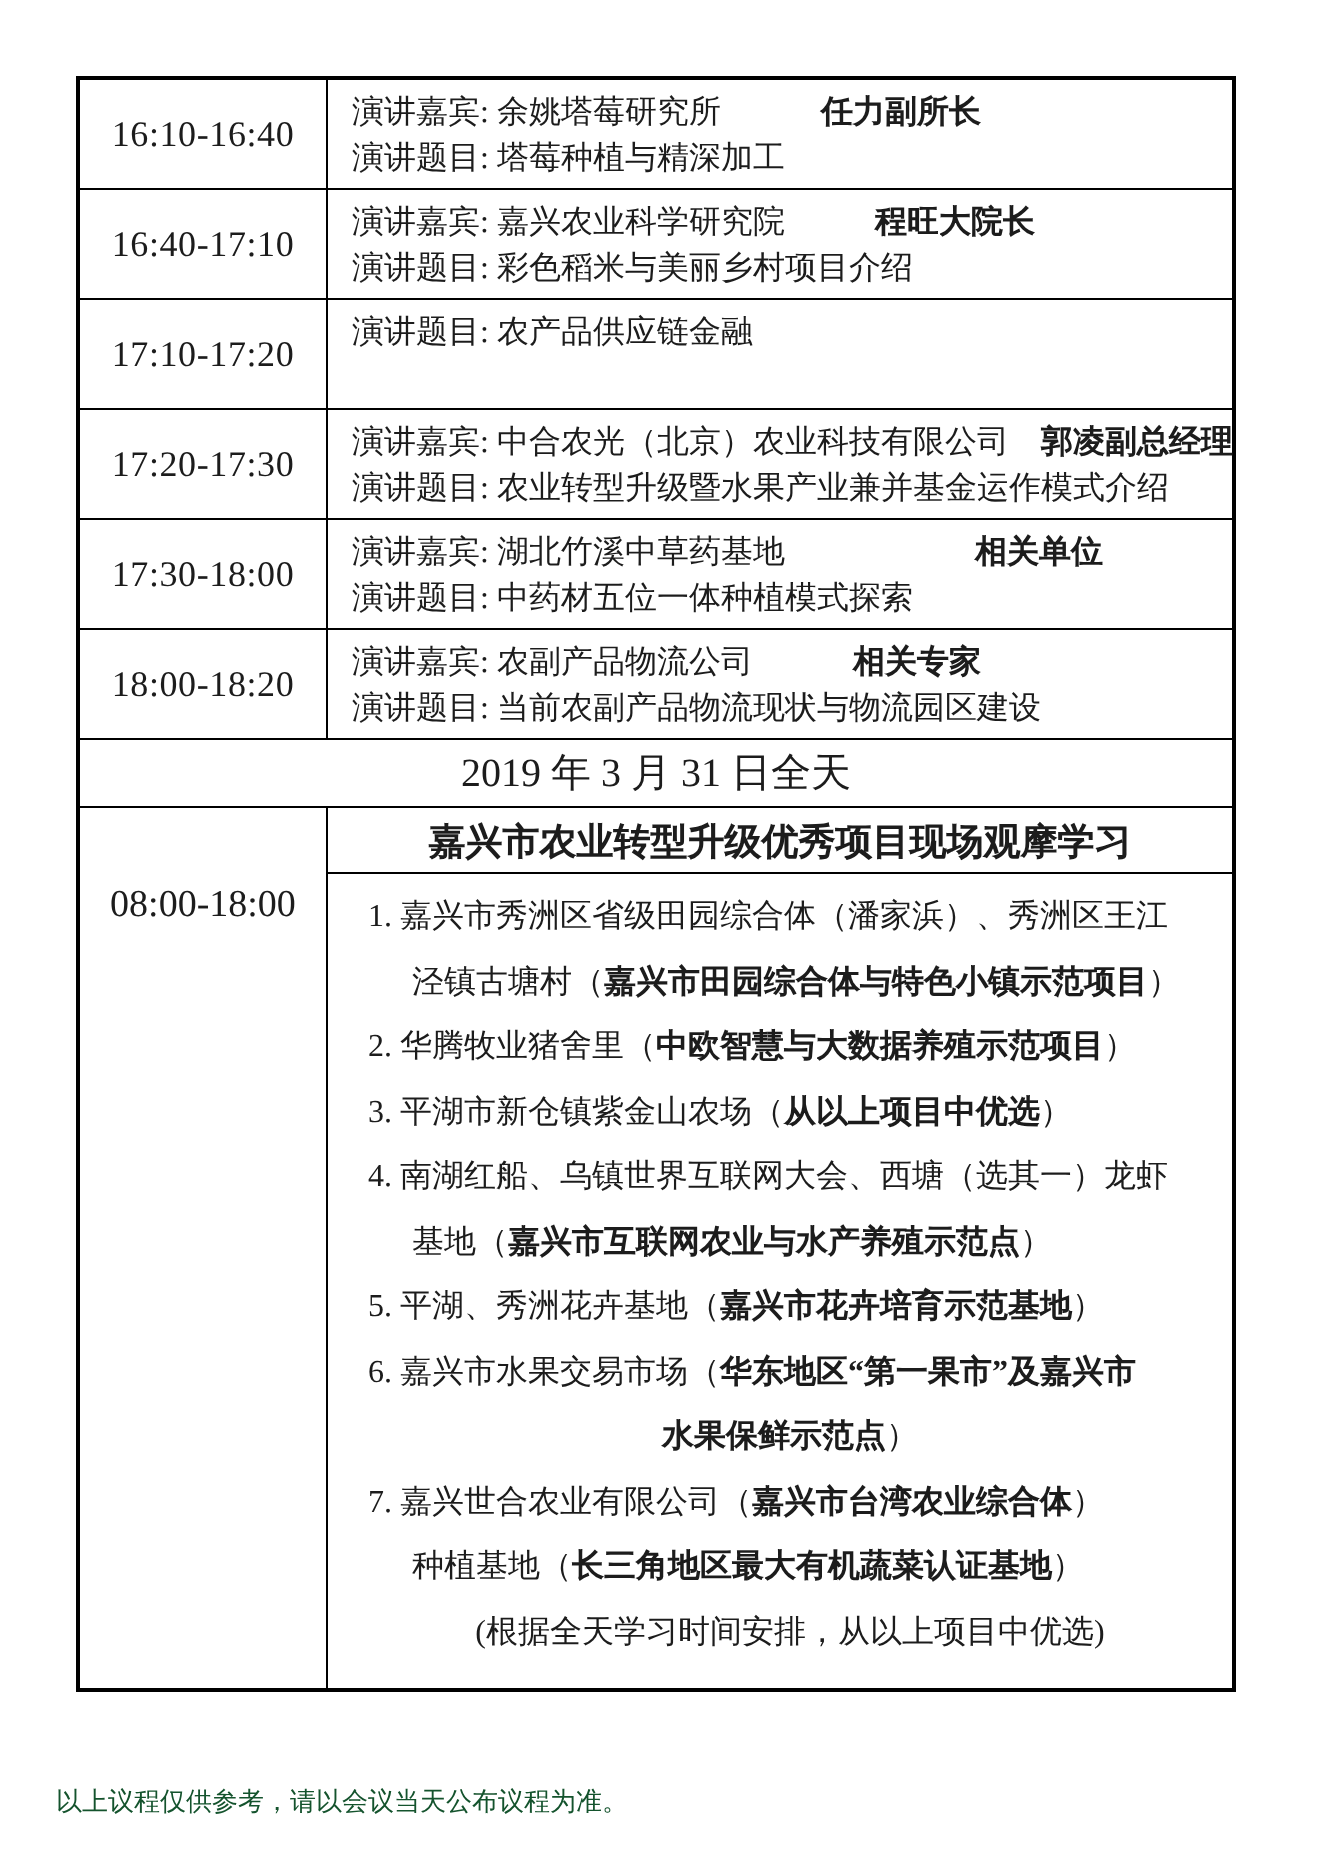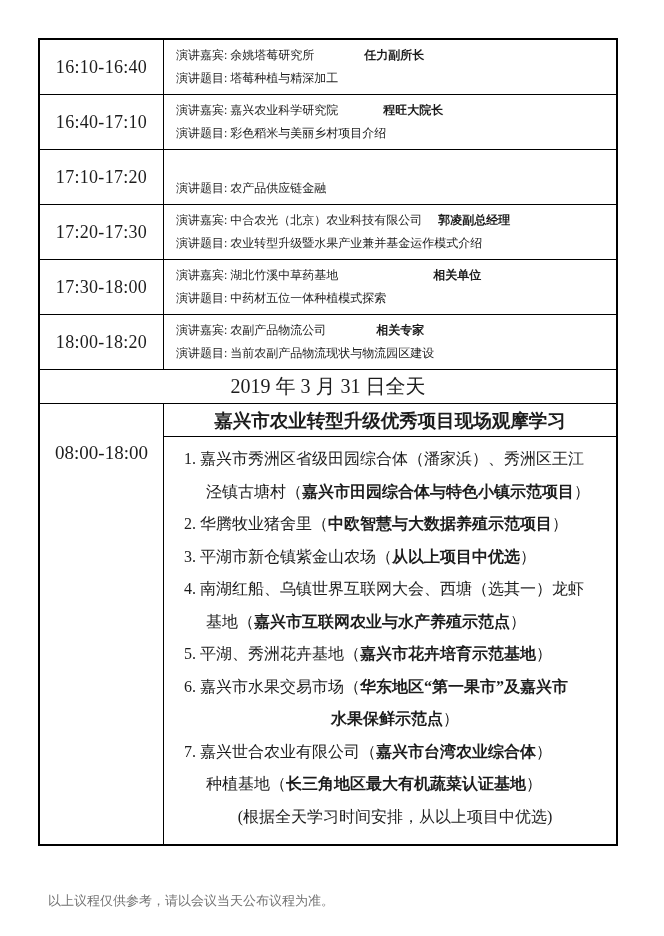--- a/index.html
+++ b/index.html
@@ -25,22 +25,22 @@
     border-right: 1.5px solid #000;
     display: flex; justify-content: center;
     font-size: 18px;
     letter-spacing: 0.3px;
   }
   .speaker-row { height: 55px; }
   .speaker-row .cell-time { align-items: center; }
   .cell-content {
     flex: 1 1 auto;
     padding: 5px 8px 4px 12px;
-    display: flex; flex-direction: column; justify-content: flex-end;
-    font-size: 12px;
+    display: flex; flex-direction: column; justify-content: flex-start;
+    font-size: 16px;
   }
   .t-line { white-space: nowrap; line-height: 23px; }
   .spk-name { font-weight: 700; }
   .gap-50 { margin-left: 50px; }
   .gap-45 { margin-left: 45px; }
   .gap-16 { margin-left: 16px; }
   .gap-95 { margin-left: 95px; }
   .date-row {
     height: 34px;
     justify-content: center; align-items: center;
@@ -65,23 +65,23 @@
   .trip-list {
     padding: 6px 10px 4px 20px;
     font-size: 16px;
   }
   .trip-line { line-height: 32.5px; }
   .trip-line.cont { padding-left: 22px; }
   .trip-line.center { text-align: center; padding-left: 0; }
   .b { font-weight: 700; }
   .footer-note {
     position: absolute;
-    left: 48px; top: 892px;
+    left: 28px; top: 892px;
     font-size: 13px;
-    color: #737373;
+    color: #14532d;
   }
 </style>
 </head>
 <body>
 
 <div class="agenda-table">
 
   <div class="row speaker-row">
     <div class="cell-time">16:10-16:40</div>
     <div class="cell-content">

